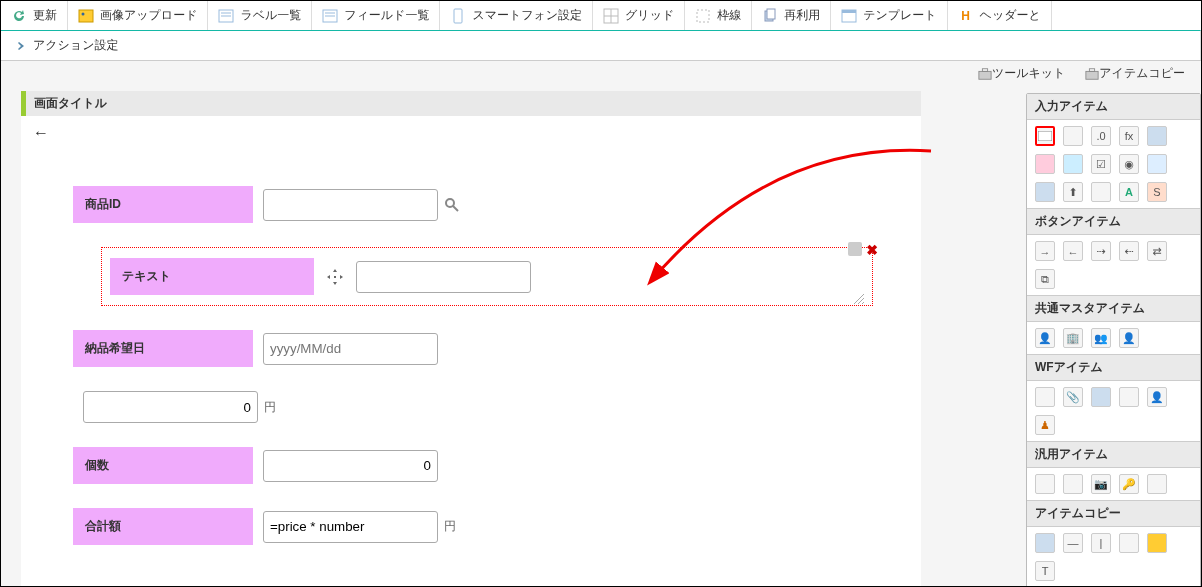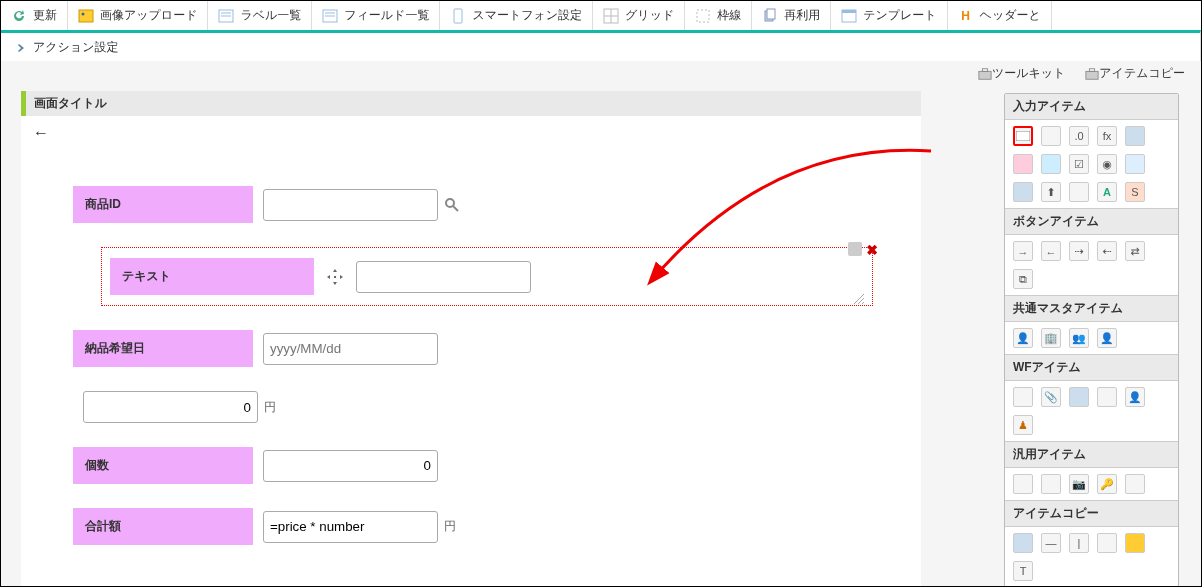--- a/index.html
+++ b/index.html
@@ -23,21 +23,21 @@
 .suffix { color: #666; }
 .search-ico { width: 16px; height: 16px; display: inline-block; }
 .cal-ico { width: 18px; height: 18px; display: inline-block; padding-left: 21px; }
 .drop-zone { position: relative; border: 1px dotted #f00; margin: 0 48px 24px 80px; padding: 10px 8px; display: flex; align-items: center; gap: 12px; }
 .drop-zone .label-cell { width: 204px; }
 .drop-zone .handle { position: absolute; right: 8px; bottom: 2px; width: 10px; height: 10px; }
 .drop-zone-tools { position: absolute; top: -6px; right: -6px; display: flex; gap: 4px; }
 .drop-zone-tools .del { color: #c00; font-weight: bold; cursor: pointer; font-size: 14px; }
 .drop-zone-tools .gear { width: 14px; height: 14px; background: #ccc; border-radius: 2px; }
 .move-ico { width: 18px; height: 18px; display: inline-block; }
-.toolkit { position: absolute; top: 32px; right: 22px; width: 175px; border: 1px solid #bbb; background: #fff; border-radius: 2px; }
+.toolkit { position: absolute; top: 32px; right: 0; width: 175px; border: 1px solid #bbb; background: #fff; border-radius: 2px; }
 .tk-section-title { background: #eaeaea; border-top: 1px solid #ccc; border-bottom: 1px solid #ccc; padding: 4px 8px; font-weight: bold; }
 .tk-section-title:first-child { border-top: none; }
 .tk-grid { display: flex; flex-wrap: wrap; gap: 8px; padding: 6px 8px; }
 .tk-item { width: 20px; height: 20px; border: 1px solid #ccc; border-radius: 2px; cursor: move; background: #f5f5f5; display:flex; align-items:center; justify-content:center; font-size:11px; color:#555; }
 .tk-item.highlight { border: 2px solid #f00; }
 
 .arrow-svg { position: absolute; top: 0; left: 0; width: 100%; height: 100%; pointer-events: none; z-index: 50; }
 </style>
 </head>
 <body>
@@ -103,21 +103,21 @@
     <span class="ico"><svg viewBox="0 0 16 16">
           <rect x="1" y="2" width="14" height="12" fill="#fff" stroke="#9bd"></rect>
           <rect x="1" y="2" width="14" height="3" fill="#9bd"></rect>
         </svg></span>
     <span>テンプレート</span>
   </div>
   <div class="tb-btn">
     <span class="ico" style="font-weight:bold;color:#e80;display:flex;align-items:center;justify-content:center;">H</span>
     <span>ヘッダーと</span>
   </div>
-  <div class="tb-btn" style="width:100%;border-top:3px solid #14b8a6;">
+  <div class="tb-btn" style="width:100%;border-top:1px solid #14b8a6;">
     <span class="ico"><svg viewBox="0 0 16 16">
           <path d="M2 8h8l-3-3 1-1 5 4-5 4-1-1 3-3H2z" fill="#58a"></path>
         </svg></span>
     <span>アクション設定</span>
   </div>
 </div>
 
 <div class="main">
 
   <div class="toolkit-tabs">

